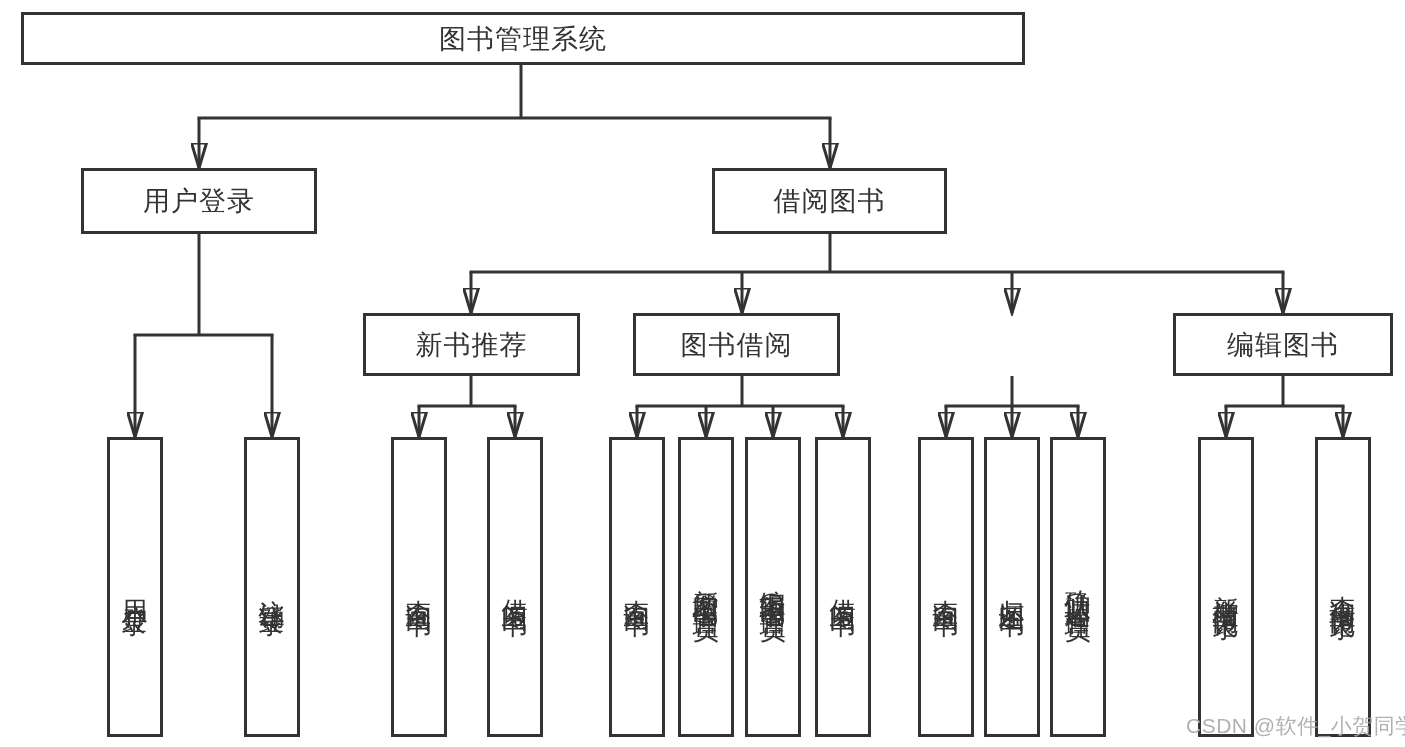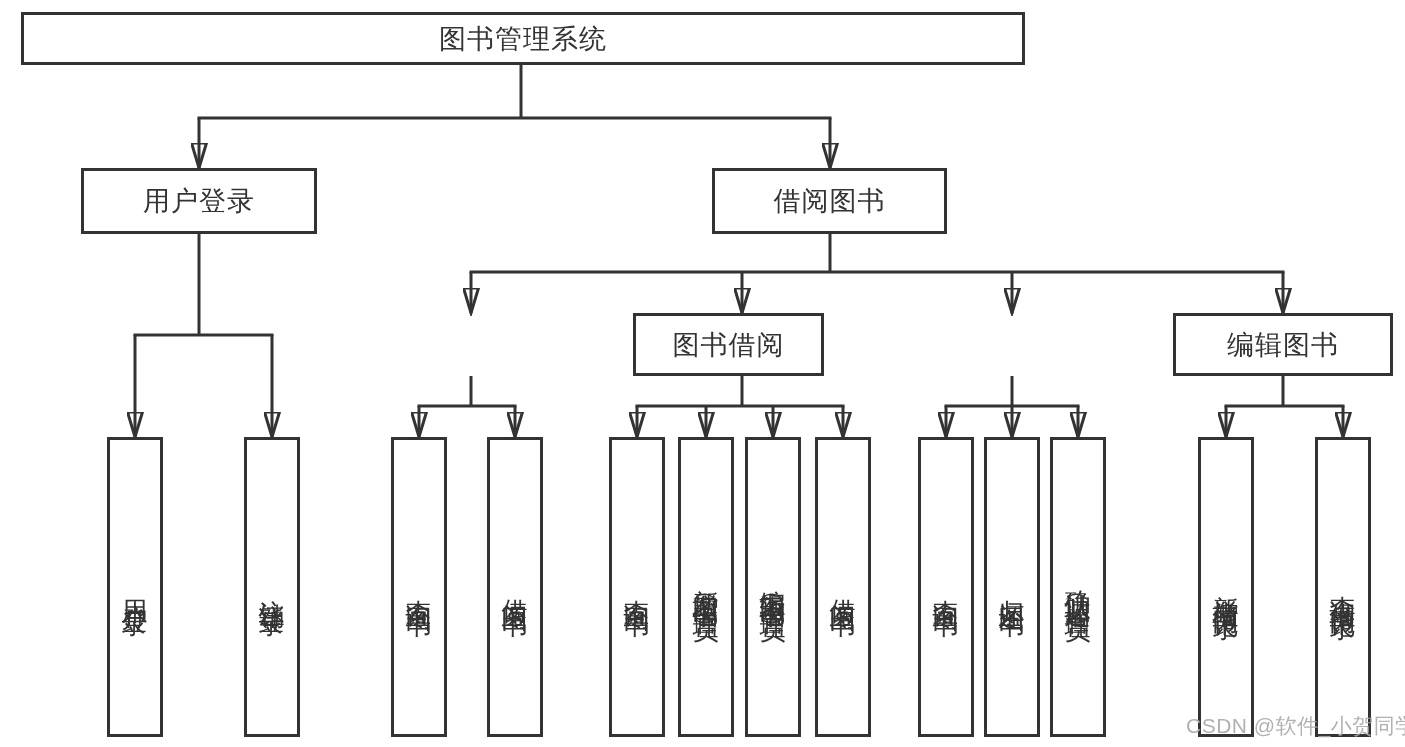--- a/index.html
+++ b/index.html
@@ -98,21 +98,24 @@
     <span class="lbl">图书管理系统</span>
   </div>
 
   <div class="node h" style="left:81px;top:168px;width:236px;height:66px">
     <span class="lbl">用户登录</span>
   </div>
   <div class="node h" style="left:712px;top:168px;width:235px;height:66px">
     <span class="lbl">借阅图书</span>
   </div>
 
-  <div class="node h" style="left:633px;top:313px;width:191px;height:63px">
+  <div class="node h" style="left:363px;top:313px;width:217px;height:63px">
+    <span class="lbl">新书推荐</span>
+  </div>
+  <div class="node h" style="left:633px;top:313px;width:207px;height:63px">
     <span class="lbl">图书借阅</span>
   </div>
   <div class="node h" style="left:1173px;top:313px;width:220px;height:63px">
     <span class="lbl">编辑图书</span>
   </div>
 
   <div class="node v" style="left:107px;top:437px;width:56px;height:300px">
     <span class="lbl">用户登录</span>
   </div>
   <div class="node v" style="left:244px;top:437px;width:56px;height:300px">

